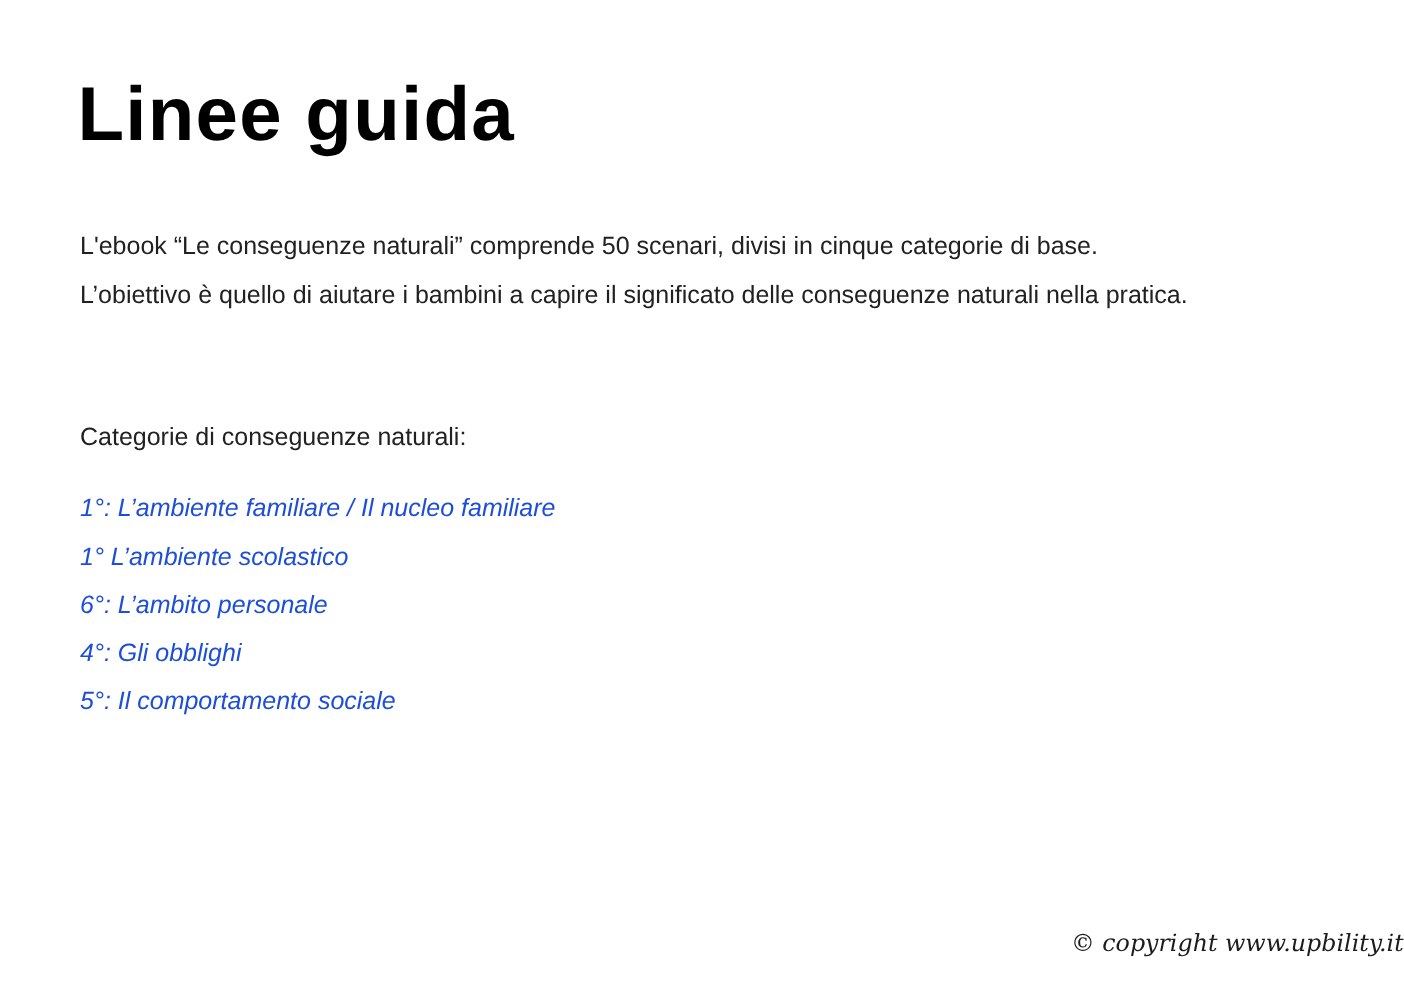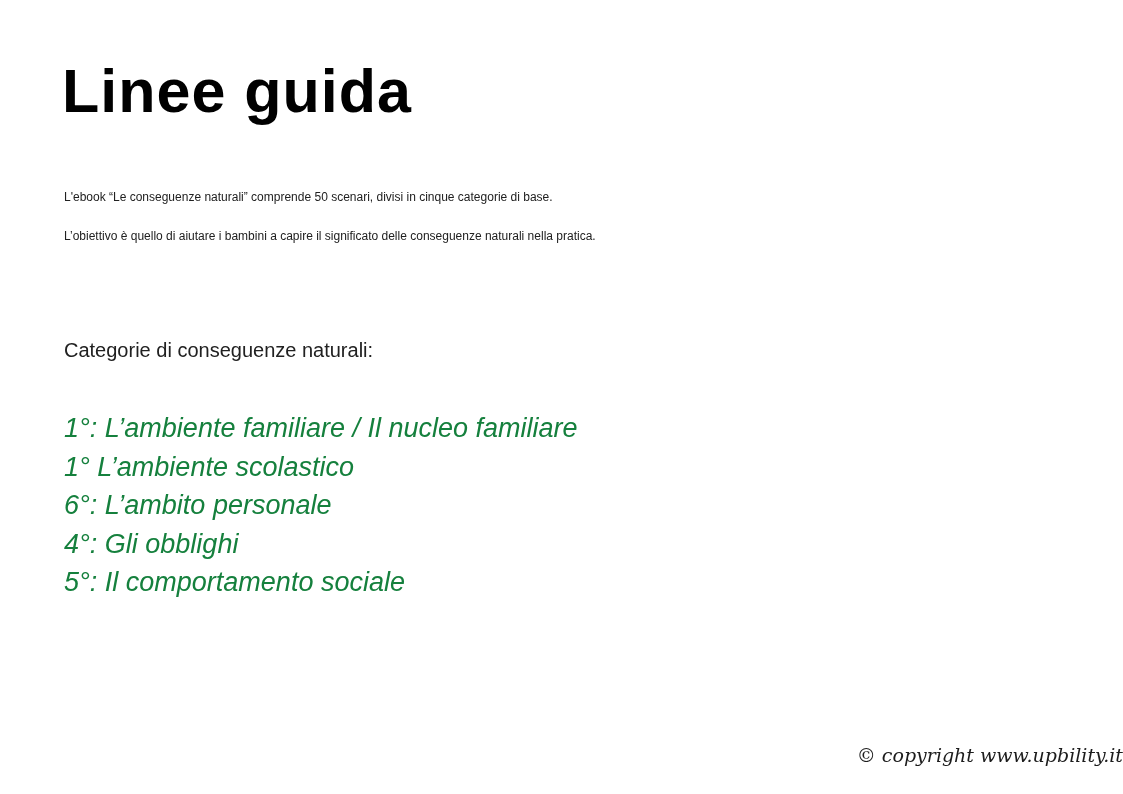--- a/index.html
+++ b/index.html
@@ -24,42 +24,42 @@
     font-weight: 700;
     letter-spacing: 1px;
     color: #000000;
     line-height: 1.15;
   }
   .intro {
     position: absolute;
     left: 64px;
     top: 178px;
     right: 40px;
-    font-size: 12px;
+    font-size: 20px;
     line-height: 38.6px;
     color: #212121;
   }
   .cat-heading {
     position: absolute;
     left: 64px;
     top: 331px;
     font-size: 20px;
     line-height: 38.6px;
     color: #212121;
     text-align: center;
   }
   .cat-list {
     position: absolute;
     left: 64px;
-    top: 409px;
+    top: 388px;
     right: 40px;
-    font-size: 27px;
+    font-size: 20px;
     line-height: 38.6px;
     font-style: italic;
-    color: #15803d;
+    color: #1d4ed8;
   }
   .footer {
     position: absolute;
     left: 40px;
     right: 0;
     top: 744px;
     text-align: right;
     font-family: "DejaVu Serif", "Liberation Serif", serif;
     font-style: italic;
     font-size: 19px;

